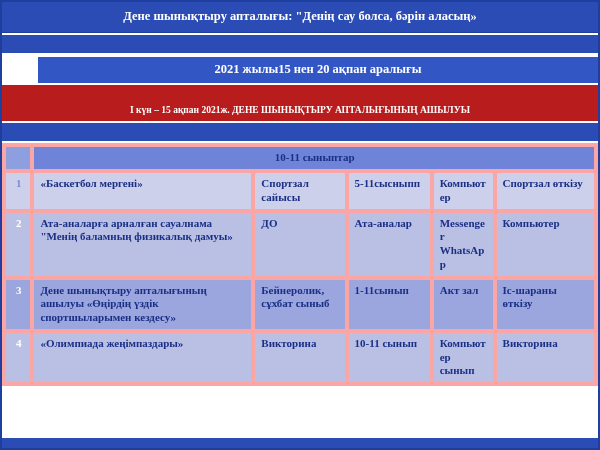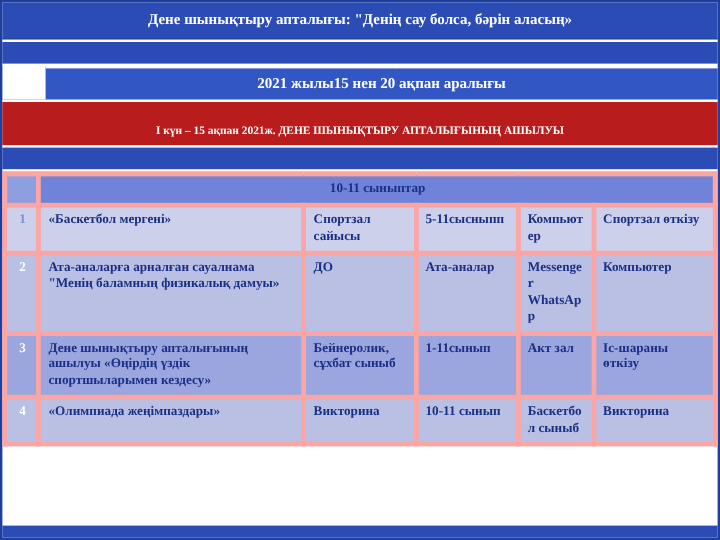--- a/index.html
+++ b/index.html
@@ -163,20 +163,20 @@
         <td>1-11сынып</td>
         <td>Акт зал</td>
         <td>Іс-шараны өткізу</td>
       </tr>
 
       <tr class="r-mid">
         <td class="num">4</td>
         <td>«Олимпиада жеңімпаздары»</td>
         <td>Викторина</td>
         <td>10-11 сынып</td>
-        <td>Баскетбол сыныб</td>
+        <td>Компьютер сынып</td>
         <td>Викторина</td>
       </tr>
     </tbody>
   </table>
 
   <div class="bottom-strip"></div>
 </div>
 
 </body></html>

